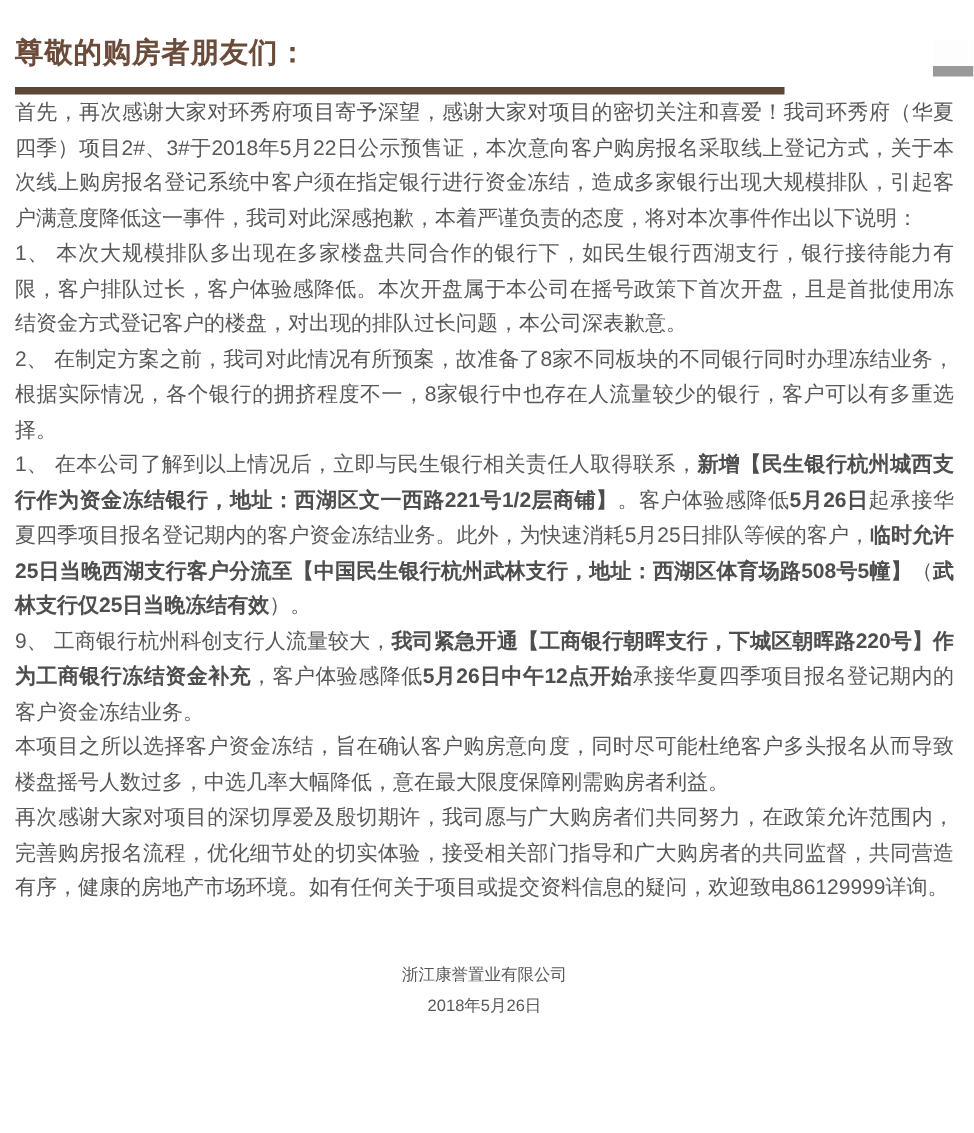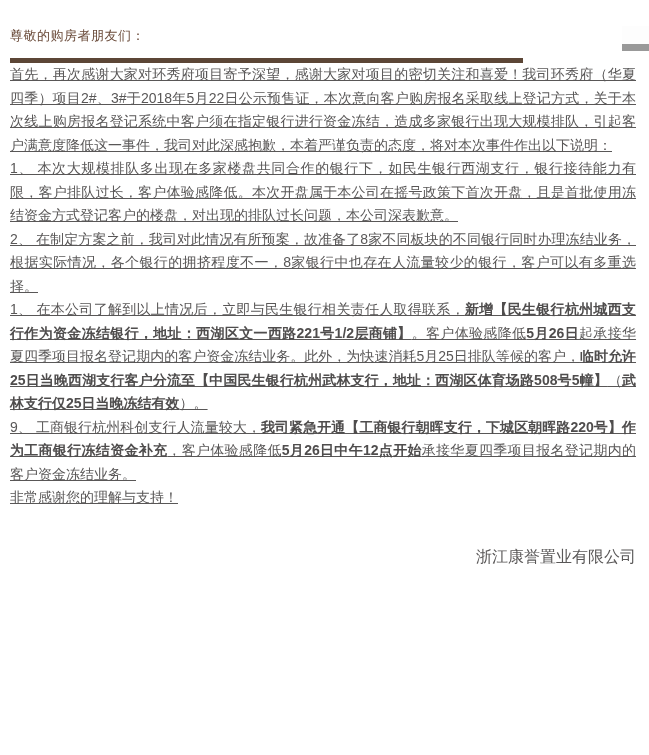--- a/index.html
+++ b/index.html
@@ -32,57 +32,56 @@
     right: 0;
     width: 27px;
     height: 7px;
     background: #999999;
   }
   .letter {
     padding: 0 13px 0 10px;
   }
   h1.salutation {
     margin: 26px 0 12px 0;
-    font-size: 13px;
+    font-size: 19px;
     line-height: 20px;
-    font-weight: 400;
+    font-weight: 700;
     color: #6b4c3b;
     letter-spacing: 0.5px;
   }
   .rule {
     width: 513px;
     height: 5px;
     margin-top: 3px;
     background: #5c4636;
   }
   p.para {
     font-size: 14px;
     line-height: 23.5px;
     color: #595757;
     text-align: justify;
     margin: 0;
-    text-decoration: underline;
   }
   p.para span { white-space: pre-wrap; }
   .b {
     font-weight: 700;
     color: #4f4d4d;
   }
   .m-intro { margin-top: 8px; }
   .m-p1 { margin-top: 4px; }
   .m-p2 { margin-top: 14px; }
   .m-p3 { margin-top: 9px; }
   .m-p4 { margin-top: 18px; }
   .m-p5 { margin-top: 8px; }
   .m-p6 { margin-top: 14px; }
   .m-p7 { margin-top: 7px; }
   .signature {
     margin-top: 36px;
-    text-align: right;
-    font-size: 16px;
+    text-align: center;
+    font-size: 11px;
     line-height: 21px;
     color: #595757;
   }
 </style>
 </head>
 <body>
 
 <div class="page">
 
   <div class="sb-track"></div>
@@ -97,22 +96,24 @@
     <p class="para m-intro"><span>首先，再次感谢大家对环秀府项目寄予深望，感谢大家对项目的密切关注和喜爱！我司环秀府（华夏四季）项目2#、3#于2018年5月22日公示预售证，本次意向客户购房报名采取线上登记方式，关于本次线上购房报名登记系统中客户须在指定银行进行资金冻结，造成多家银行出现大规模排队，引起客户满意度降低这一事件，我司对此深感抱歉，本着严谨负责的态度，将对本次事件作出以下说明：</span></p>
 
     <p class="para m-p1"><span>1、 本次大规模排队多出现在多家楼盘共同合作的银行下，如民生银行西湖支行，银行接待能力有限，客户排队过长，客户体验感降低。本次开盘属于本公司在摇号政策下首次开盘，且是首批使用冻结资金方式登记客户的楼盘，对出现的排队过长问题，本公司深表歉意。</span></p>
 
     <p class="para m-p2"><span>2、 在制定方案之前，我司对此情况有所预案，故准备了8家不同板块的不同银行同时办理冻结业务，根据实际情况，各个银行的拥挤程度不一，8家银行中也存在人流量较少的银行，客户可以有多重选择。</span></p>
 
     <p class="para m-p3"><span>1、 在本公司了解到以上情况后，立即与民生银行相关责任人取得联系，</span><span class="b">新增【民生银行杭州城西支行作为资金冻结银行，地址：西湖区文一西路221号1/2层商铺】</span><span>。客户体验感降低</span><span class="b">5月26日</span><span>起承接华夏四季项目报名登记期内的客户资金冻结业务。此外，为快速消耗5月25日排队等候的客户，</span><span class="b">临时允许25日当晚西湖支行客户分流至【中国民生银行杭州武林支行，地址：西湖区体育场路508号5幢】</span><span>（</span><span class="b">武林支行仅25日当晚冻结有效</span><span>）。</span></p>
 
     <p class="para m-p4"><span>9、 工商银行杭州科创支行人流量较大，</span><span class="b">我司紧急开通【工商银行朝晖支行，下城区朝晖路220号】作为工商银行冻结资金补充</span><span>，客户体验感降低</span><span class="b">5月26日中午12点开始</span><span>承接华夏四季项目报名登记期内的客户资金冻结业务。</span></p>
 
+    <p class="para m-p5"><span>本项目之所以选择客户资金冻结，旨在确认客户购房意向度，同时尽可能杜绝客户多头报名从而导致楼盘摇号人数过多，中选几率大幅降低，意在最大限度保障刚需购房者利益。</span></p>
 
+    <p class="para m-p6"><span>再次感谢大家对项目的深切厚爱及殷切期许，我司愿与广大购房者们共同努力，在政策允许范围内，完善购房报名流程，优化细节处的切实体验，接受相关部门指导和广大购房者的共同监督，共同营造有序，健康的房地产市场环境。如有任何关于项目或提交资料信息的疑问，欢迎致电86129999详询。</span></p>
 
-    <p class="para m-p7"><span>非常感谢您的理解与支持！</span></p>
 
     <div class="signature">
       <div>浙江康誉置业有限公司</div>
+      <div>2018年5月26日</div>
     </div>
 
   </main>
 </div>
 
 </body></html>

